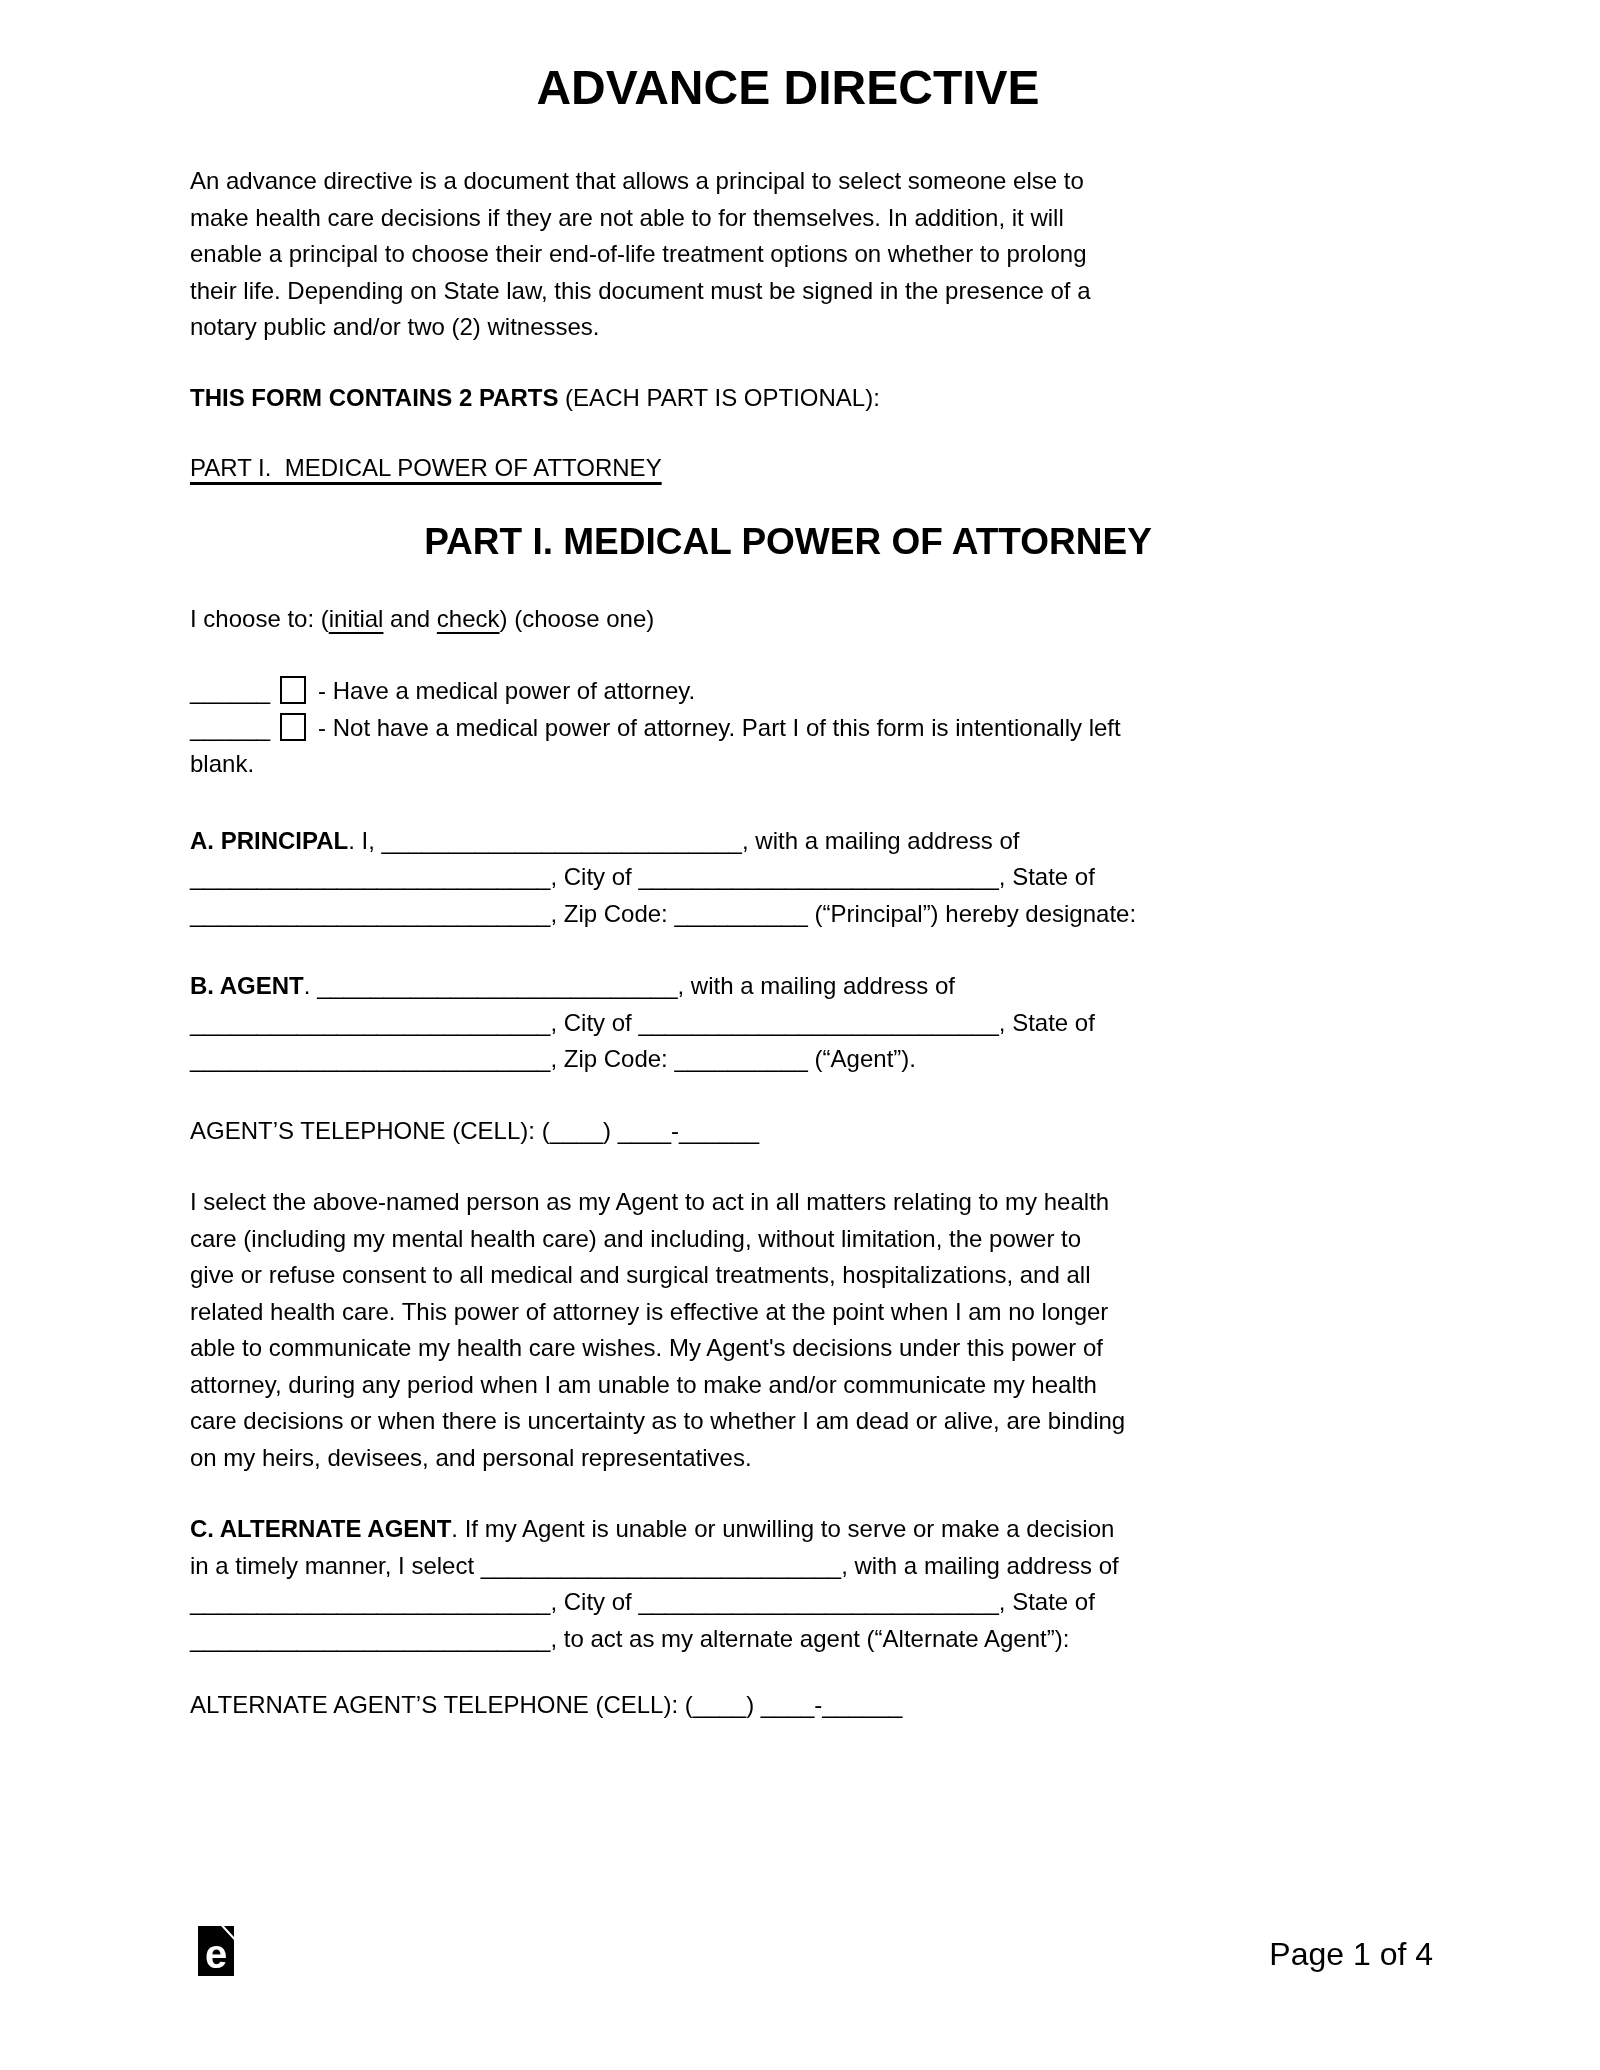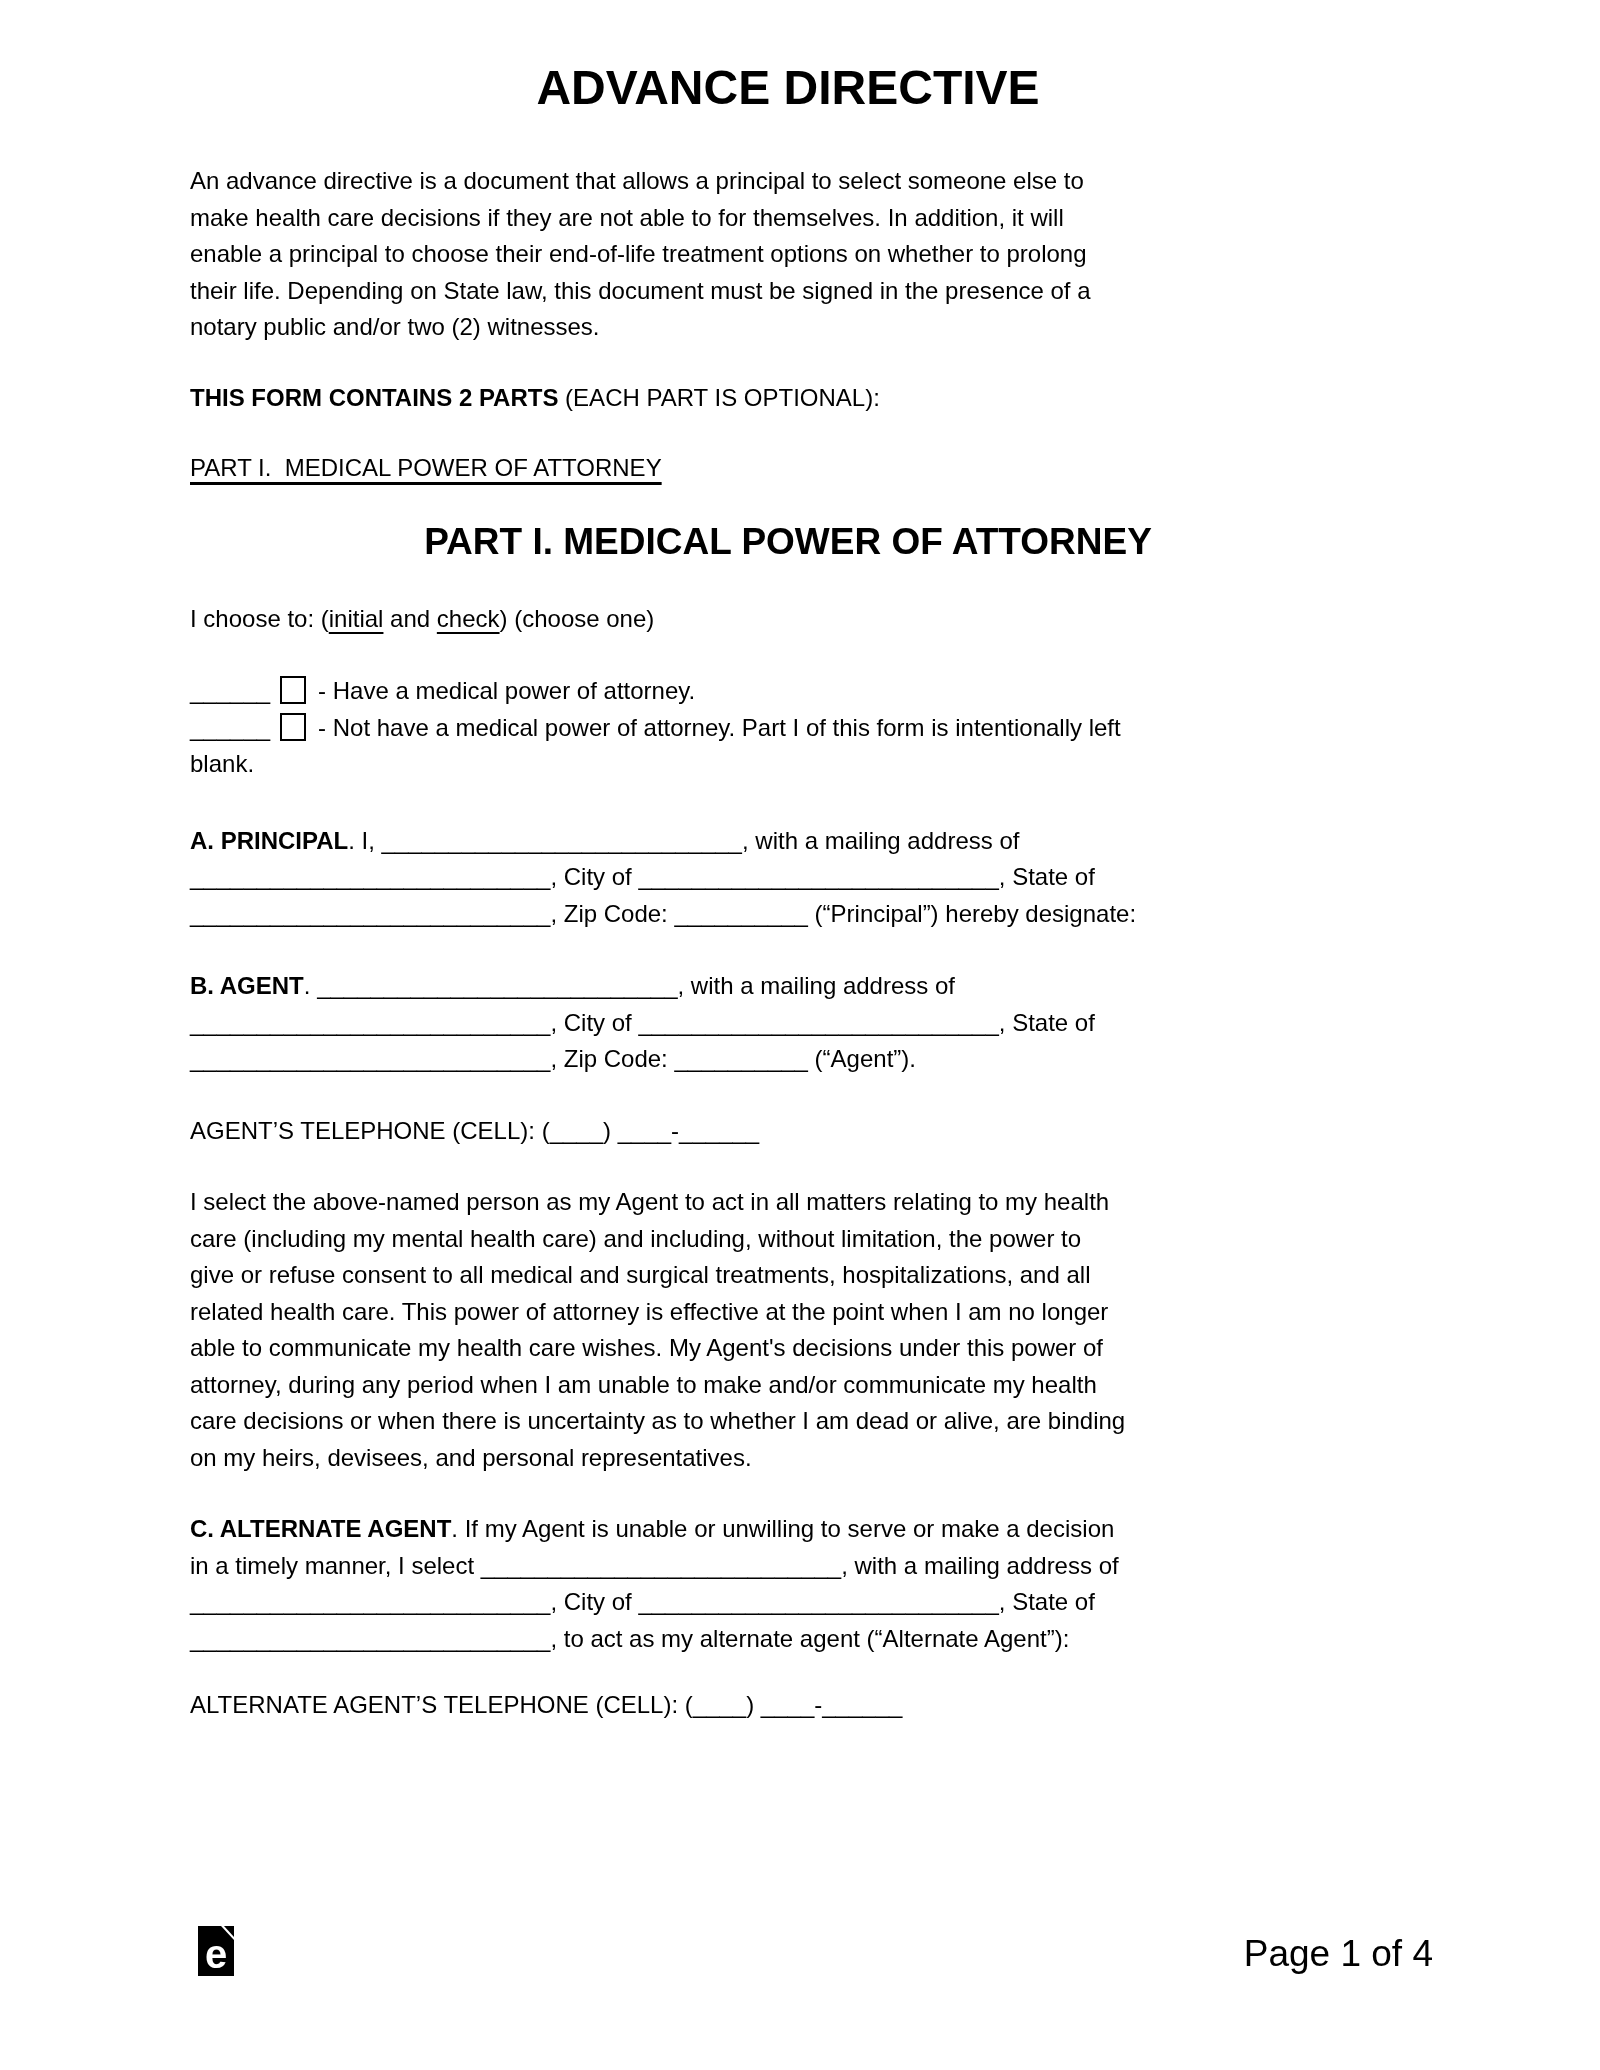--- a/index.html
+++ b/index.html
@@ -20,21 +20,21 @@
   .checkbox { display:inline-block; width:26px; height:28px; border:2px solid #000; background:#fff; vertical-align:-5px; margin:0 12px 0 10px; }
   .blank { white-space:pre; }.mt34{margin-top:34px}.mt35{margin-top:35px}.mt36{margin-top:36px}
   .mt37{margin-top:37px}.mt40{margin-top:40px}.mt41{margin-top:41px}.mt42{margin-top:30px}.mt49{margin-top:49px}
   .logo { position:absolute; left:198px; top:1926px; width:36px; height:50px; }
   .logo-body { position:absolute; left:0; top:0; width:100%; height:100%; background:#000;
                clip-path:polygon(0 0, 64% 0, 100% 28%, 100% 100%, 0 100%); }
   .logo-fold { position:absolute; top:0; right:0; width:13px; height:14px; background:#000;
                clip-path:polygon(23% 0, 100% 0, 100% 78%); }
   .logo-letter { position:absolute; left:0; top:6px; width:100%; text-align:center;
                  color:#fff; font-weight:bold; font-size:40px; line-height:44px; }
-  .pagenum { position:absolute; right:143px; top:1938px; font-size:37px; line-height:32px; }
+  .pagenum { position:absolute; right:143px; top:1938px; font-size:32px; line-height:32px; }
 </style>
 </head>
 <body>
 
 <div class="page">
 
   <h1 class="doc-title">ADVANCE DIRECTIVE</h1>
 
   <p class="body ml mt49">An advance directive is a document that allows a principal to select someone else to
 make health care decisions if they are not able to for themselves. In addition, it will

